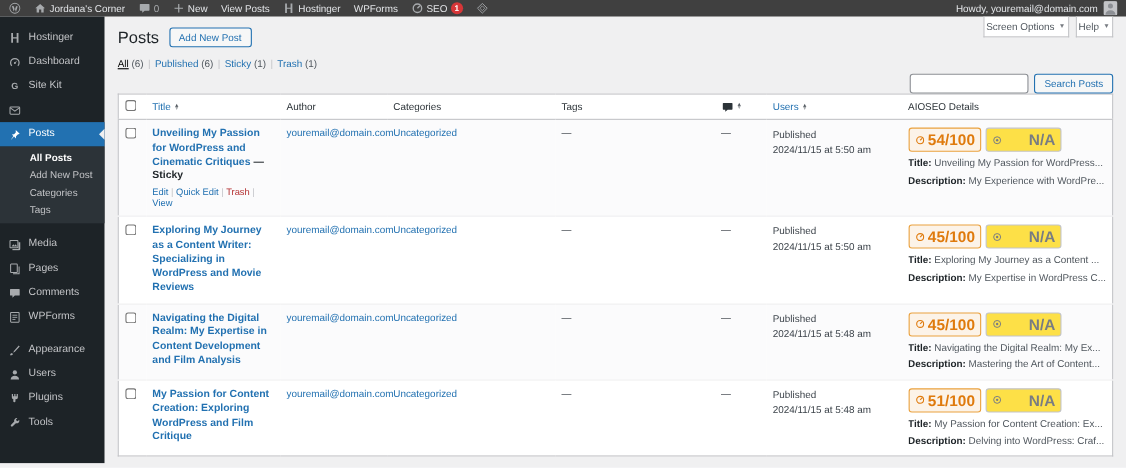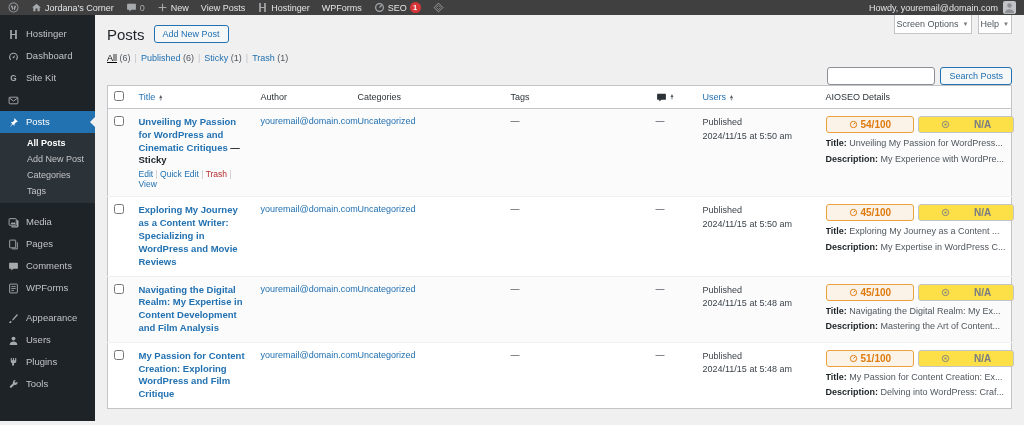--- a/index.html
+++ b/index.html
@@ -80,22 +80,22 @@
   .cb { width:25px; } .cb input { margin:0; width:10px; height:10px; cursor:pointer; }
   a.rowtitle { color:#2271b1; font-weight:bold; font-size:9.5px; line-height:1.35; }
   .sticky { color:#1d2327; font-weight:bold; font-size:9.5px; }
   .actions { margin-top:4px; font-size:8.5px; }
   .actions a { color:#2271b1; }
   .actions a.trash { color:#b32d2e; }
   .actions .sep { color:#c3c4c7; }
   td a.plain { color:#2271b1; }
   .datecell div { line-height:1.5; }
   .badges { display:flex; gap:4px; margin-bottom:5px; }
-  .badge { display:inline-flex; align-items:center; gap:3px; padding:2px 22px; border-radius:3px;
-    font-weight:bold; font-size:10px; white-space:nowrap; }
+  .badge { display:inline-flex; align-items:center; gap:3px; padding:2px 5px; border-radius:3px;
+    font-weight:bold; font-size:14px; white-space:nowrap; }
   .badge .icn svg { width:9px; height:9px; }
   .badge.score { color:#df7a0c; background:#fcf3e8; border:1px solid #eaa13e; }
   .badge.na { color:#787c82; background:#fde047; border:1px solid #c3c4c7;gap:24px; }
   .seoline { margin-top:4px; color:#50575e; line-height:1.3; white-space:nowrap; overflow:hidden; }
   .seoline b { color:#1d2327; }
 </style>
 </head>
 <body>
 
 <div class="adminbar">

